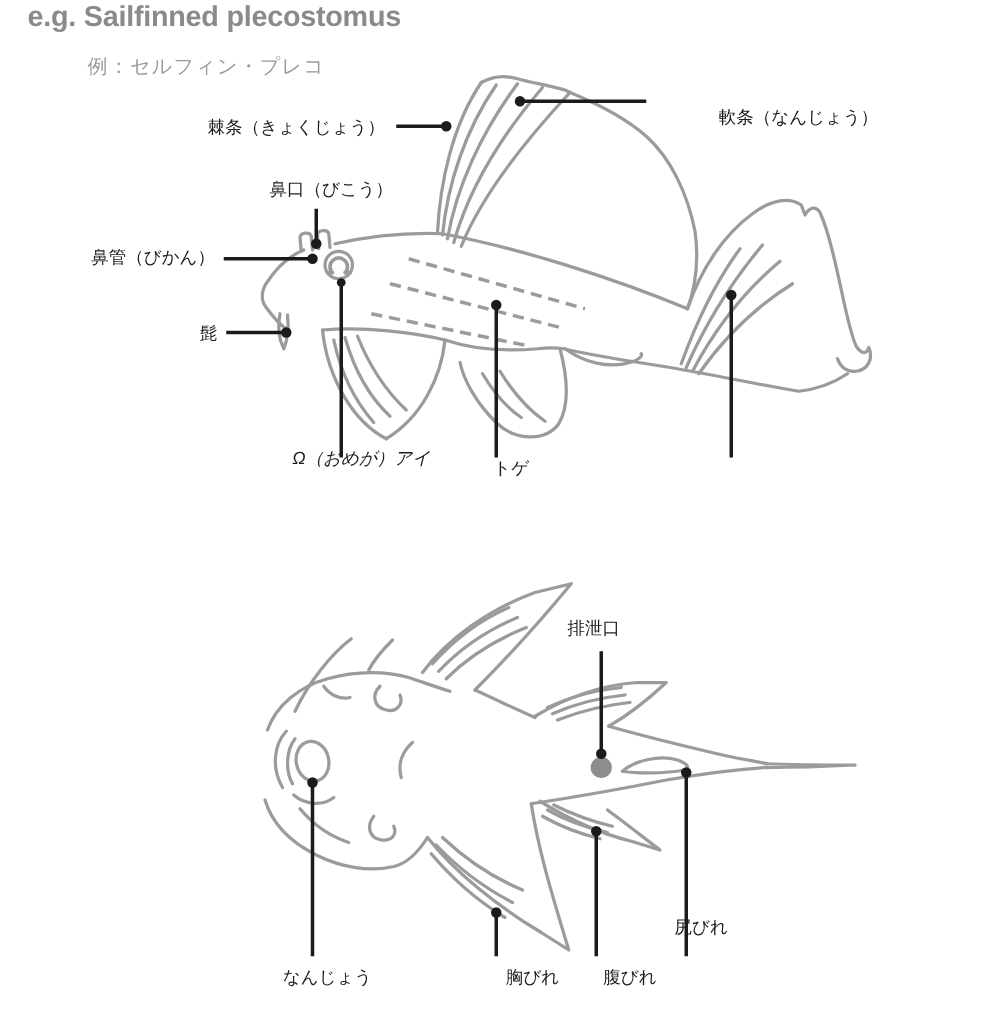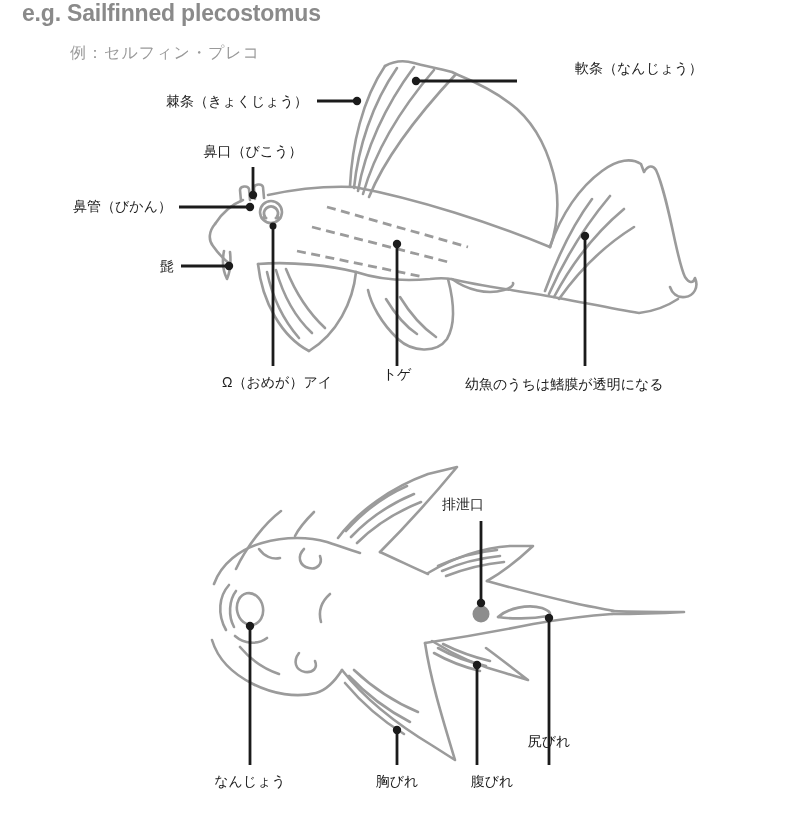--- a/index.html
+++ b/index.html
@@ -35,21 +35,21 @@
   .fish-thick{fill:none;stroke:var(--outline);stroke-width:3;stroke-linecap:round;}
   .dash{fill:none;stroke:var(--outline);stroke-width:2.8;stroke-dasharray:9 5.5;stroke-linecap:butt;}
   .leader{stroke:var(--leader);stroke-width:2.8;stroke-linecap:butt;}
   .dot{fill:var(--leader);}
   .vent{fill:var(--vent-fill);stroke:none;}
   .lbl{
     position:absolute;
     font-size:14px;line-height:16px;font-weight:500;
     color:var(--text);white-space:nowrap;
   }
-  .lbl.center{transform:translateX(-50%);}
+  .lbl.center{transform:translateX(-50%);margin-left:12px;}
   .lbl.note{line-height:24px;}
 </style>
 </head>
 <body>
 
 <div class="page">
 
   <div class="title">e.g. Sailfinned plecostomus</div>
   <div class="subtitle">例：セルフィン・プレコ</div>
 
@@ -188,41 +188,40 @@
       <circle class="dot" cx="397" cy="730" r="4.2"></circle>
 
       <line class="leader" x1="477" y1="666" x2="477" y2="765"></line>
       <circle class="dot" cx="477" cy="665" r="4.2"></circle>
 
       <line class="leader" x1="549" y1="619" x2="549" y2="765"></line>
       <circle class="dot" cx="549" cy="618" r="4.2"></circle>
     </g>
   </svg>
 
-  <div class="lbl" style="left:527px;top:60px;padding-left:48px;">軟条（なんじょう）</div>
+  <div class="lbl" style="left:527px;top:85px;padding-left:48px;">軟条（なんじょう）</div>
 
   <div class="lbl" style="right:480px;top:93px;">棘条（きょくじょう）</div>
 
   <div class="lbl center" style="left:253px;top:143px;">鼻口（びこう）</div>
 
   <div class="lbl" style="right:616px;top:199px;font-family:Liberation Mono, monospace;">鼻管（びかん）</div>
 
   <div class="lbl" style="right:614px;top:258px;">髭</div>
 
-  <div class="lbl center" style="left:277px;top:374px;">Ω（おめが）アイ</div>
+  <div class="lbl center" style="left:277px;top:358px;font-style:italic;">Ω（おめが）アイ</div>
 
   <div class="lbl center" style="left:397px;top:366px;">トゲ</div>
 
   <div class="lbl note" style="left:465px;top:372px;">
-    <div>幼魚のうちは鰭膜が透明になる</div>
   </div>
 
-  <div class="lbl center" style="left:463px;top:496px;">排泄口</div>
+  <div class="lbl center" style="left:463px;top:496px;font-family:Liberation Serif, serif;">排泄口</div>
 
   <div class="lbl center" style="left:250px;top:773px;">なんじょう</div>
 
-  <div class="lbl center" style="left:397px;top:773px;">胸びれ</div>
+  <div class="lbl center" style="left:414px;top:773px;">胸びれ</div>
 
   <div class="lbl center" style="left:492px;top:773px;">腹びれ</div>
 
   <div class="lbl center" style="left:549px;top:733px;">尻びれ</div>
 
 </div>
 
 </body></html>

